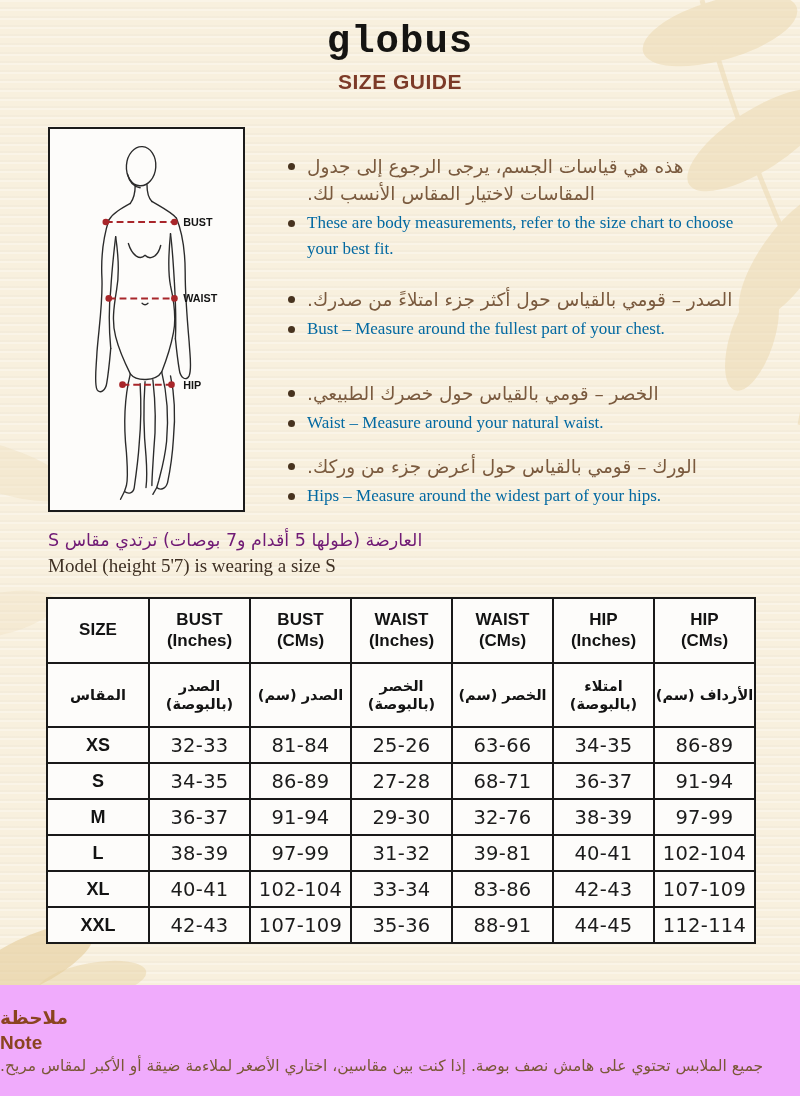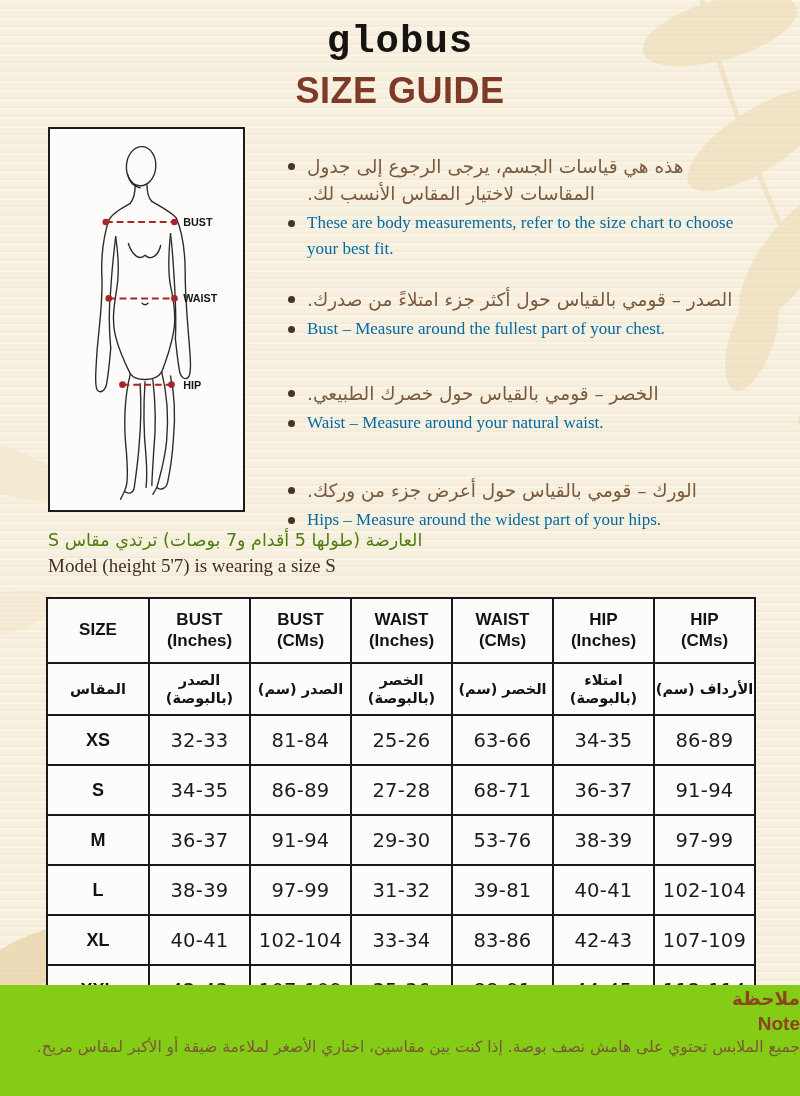--- a/index.html
+++ b/index.html
@@ -6,63 +6,63 @@
   #page{position:relative;width:800px;height:1096px;margin:0 auto;overflow:hidden;
         background:#f8f0de;font-family:"Liberation Sans",sans-serif;}
   #page::before{content:"";position:absolute;inset:0;pointer-events:none;
         background:repeating-linear-gradient(180deg,rgba(255,255,255,.28) 0 2px,rgba(0,0,0,0) 2px 7px,rgba(0,0,0,.015) 7px 9px);}
   .abs{position:absolute;}
   .deco{position:absolute;pointer-events:none;}
 
   
   .logo{left:0;right:0;top:20px;text-align:center;font-family:Liberation Mono, monospace;
         font-size:39px;font-weight:600;color:#151412;letter-spacing:1px;}
-  .guide-title{left:0;right:0;top:70px;text-align:center;font-size:36px;font-weight:700;
+  .guide-title{left:0;right:0;top:70px;text-align:center;font-size:21px;font-weight:700;
         color:#7c3a27;letter-spacing:.5px;}
 
   
   .figbox{left:48px;top:127px;width:197px;height:385px;background:#fdfcfa;
         border:2px solid #1b1b1b;box-sizing:border-box;}
   .figbox svg{display:block;width:100%;height:100%;}
   .croquis{stroke:#2b2b2b;stroke-width:1.4;fill:none;stroke-linecap:round;stroke-linejoin:round;}
   .mline{stroke:#a8262a;stroke-width:2;stroke-dasharray:7 4;}
   .mdot{fill:#a8262a;}
   .mlabel{font-family:"Liberation Sans",sans-serif;font-size:11px;font-weight:700;fill:#141414;}
 
   
   .bullets{left:288px;top:153px;width:455px;}
   .bgroup{margin:0 0 24px 0;}
   .bgroup.g2{margin-bottom:38px;}
-  .bgroup.g3{margin-bottom:41px;}
+  .bgroup.g3{margin-bottom:17px;}
   .bitem{display:flex;align-items:flex-start;margin-bottom:3px;}
   .dot{flex:0 0 auto;width:7px;height:7px;border-radius:50%;background:#47331f;margin:10px 12px 0 0;}
   .btext{flex:1 1 auto;}
   .ar-text{direction:rtl;unicode-bidi:plaintext;text-align:left;font-family:"DejaVu Sans",sans-serif;
         font-size:18.5px;line-height:27px;color:#7a5a3e;}
   .ar-text{unicode-bidi:isolate;}
   .en-text{font-family:"Liberation Serif",serif;font-size:17px;line-height:26px;color:#0369a1;}
 
   
   .model{left:48px;top:527px;width:420px;}
-  .model .ar-text{font-size:17.5px;line-height:26px;color:#4d7c0f;}
+  .model .ar-text{font-size:17.5px;line-height:26px;color:#701a75;}
   .model .en-text{font-size:19px;line-height:25px;color:#3f3023;}
 
   
   .sizetable{left:46px;top:597px;}
   table{border-collapse:collapse;table-layout:fixed;width:708px;background:#fdfcfa;}
   col.c-size{width:102px;} col.c-v{width:101px;}
   th,td{border:2px solid #191919;text-align:center;vertical-align:middle;padding:0;color:#131313;}
-  tr.hdr-en{height:65px;padding-left:24px;} tr.hdr-ar{height:52px;} tr.data{height:50px;}
+  tr.hdr-en{height:65px;padding-left:24px;} tr.hdr-ar{height:64px;} tr.data{height:36px;}
   .h-en{font-family:"Liberation Sans",sans-serif;font-size:17px;font-weight:700;line-height:1.2;}
   .h-ar{direction:rtl;font-family:"DejaVu Sans",sans-serif;font-size:14.5px;font-weight:700;line-height:1.25;}
   td.size-cell{font-size:18px;font-weight:700;}
   td.val-cell{font-family:"DejaVu Sans",sans-serif;font-size:19.5px;font-weight:400;letter-spacing:.3px;color:#1c1c1c;}
 
   
-  .noteband{left:0;right:0;top:985px;height:111px;background:#84cc16;text-align:right;box-sizing:border-box;padding-top:1px;}
+  .noteband{left:0;right:0;top:985px;height:111px;background:#f0abfc;text-align:left;box-sizing:border-box;padding-top:20px;}
   .note-title-ar{direction:rtl;font-family:"DejaVu Sans",sans-serif;font-size:18.5px;font-weight:700;color:#8a4420;line-height:25px;}
   .note-title-en{font-size:19px;font-weight:700;color:#8a4420;line-height:25px;}
   .note-body-ar{direction:rtl;font-family:"DejaVu Sans",sans-serif;font-size:15.5px;color:#7a5836;line-height:23px;}
   .note-body-en{font-size:16.5px;color:#6d4c2e;line-height:23px;}
 </style>
 </head>
 <body>
 
 <div id="page">
 
@@ -270,21 +270,21 @@
         <td class="val-cell">27-28</td>
         <td class="val-cell">68-71</td>
         <td class="val-cell">36-37</td>
         <td class="val-cell">91-94</td>
       </tr>
       <tr class="data">
         <td class="size-cell">M</td>
         <td class="val-cell">36-37</td>
         <td class="val-cell">91-94</td>
         <td class="val-cell">29-30</td>
-        <td class="val-cell">53-76</td>
+        <td class="val-cell">32-76</td>
         <td class="val-cell">38-39</td>
         <td class="val-cell">97-99</td>
       </tr>
       <tr class="data">
         <td class="size-cell">L</td>
         <td class="val-cell">38-39</td>
         <td class="val-cell">97-99</td>
         <td class="val-cell">31-32</td>
         <td class="val-cell">39-81</td>
         <td class="val-cell">40-41</td>

